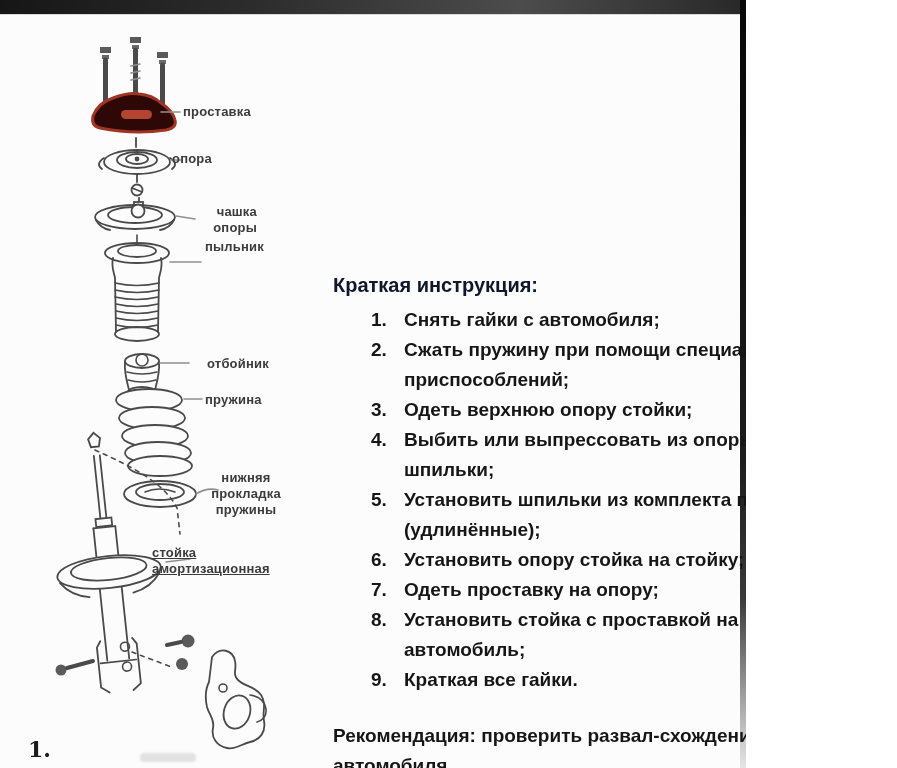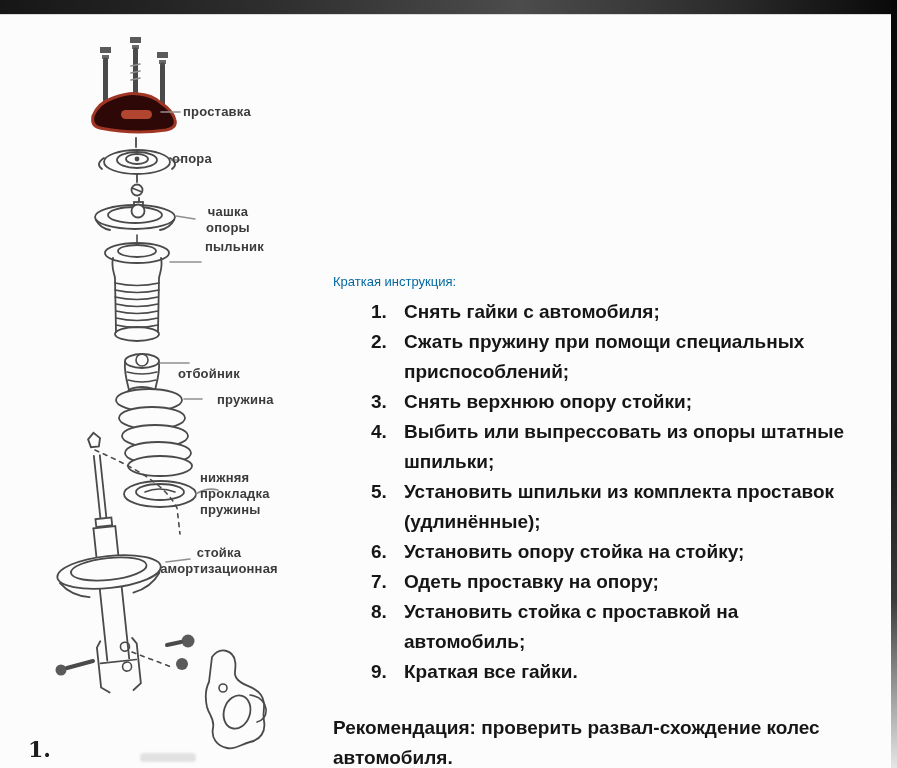--- a/index.html
+++ b/index.html
@@ -1,48 +1,48 @@
 <!DOCTYPE html>
 <html><head>
 <meta charset="utf-8">
 <style>
   html,body{margin:0;padding:0;}
   .page{
     position:relative;
-    width:897px;height:768px;
+    width:746px;height:768px;
     background:#fcfcfc;
     overflow:hidden;
     font-family:"Liberation Sans", sans-serif;
   }
   .top-bar{
     position:absolute;left:0;top:0;width:897px;height:14px;
     background:linear-gradient(90deg,#161616 0%,#2e2e2e 30%,#4c4c4c 58%,#2a2a2a 82%,#090909 100%);
     border-bottom:1px solid #d9d9d9;
   }
   .right-edge{
     position:absolute;right:0;top:0;width:6px;height:768px;
     background:linear-gradient(180deg,#070707 0%,#1d1d1d 60%,#3a3a3a 78%,#9a9a9a 90%,#e6e6e6 100%);
   }
   
   .part-label{
     position:absolute;
     font-size:13px;font-weight:700;color:#3b3b3b;
     line-height:16px;letter-spacing:.2px;
     white-space:normal;
   }
-  .lbl-cup{width:58px;text-align:center;}
-  .lbl-pad{width:92px;text-align:left;}
-  .lbl-strut{width:134px;text-align:center;}
+  .lbl-cup{width:58px;text-align:right;}
+  .lbl-pad{width:92px;text-align:center;}
+  .lbl-strut{width:134px;text-align:left;text-decoration:underline;}
   
   .instructions{
     position:absolute;left:333px;top:274px;width:560px;
     color:#141414;
   }
   .instr-title{
-    font-size:13px;font-weight:400;margin:0 0 8px 0;color:#0369a1;
+    font-size:20px;font-weight:700;margin:0 0 8px 0;color:#0f172a;
   }
   ol.steps{
     list-style:none;margin:0;padding:0 0 0 38px;width:490px;
   }
   ol.steps li{
     display:grid;grid-template-columns:24px 1fr;column-gap:9px;
     font-size:19px;font-weight:700;line-height:30px;
     color:#161616;
   }
   ol.steps li .n{text-align:left;}
@@ -205,39 +205,39 @@
         <path d="M196,494 q11,-7 22,-4"></path>
         <line x1="166" y1="562" x2="190" y2="559"></line>
       </g>
     </g>
   </svg>
 
   <div class="part-label" style="left:183px;top:104px;">проставка</div>
   <div class="part-label" style="left:172px;top:151px;">опора</div>
   <div class="part-label lbl-cup" style="left:199px;top:204px;">чашка опоры</div>
   <div class="part-label" style="left:205px;top:239px;">пыльник</div>
-  <div class="part-label" style="left:178px;top:356px;margin-top:10px;">отбойник</div>
-  <div class="part-label" style="left:205px;top:392px;margin-left:12px;">пружина</div>
+  <div class="part-label" style="left:207px;top:356px;">отбойник</div>
+  <div class="part-label" style="left:205px;top:392px;">пружина</div>
   <div class="part-label lbl-pad" style="left:200px;top:470px;">нижняя прокладка пружины</div>
   <div class="part-label lbl-strut" style="left:152px;top:545px;">стойка амортизационная</div>
 
   <div class="instructions">
     <p class="instr-title">Краткая инструкция:</p>
     <ol class="steps">
       <li>
           <span class="n">1.</span>
           <span>Снять гайки с автомобиля;</span>
         </li>
       <li>
           <span class="n">2.</span>
           <span>Сжать пружину при помощи специальных приспособлений;</span>
         </li>
       <li>
           <span class="n">3.</span>
-          <span>Снять верхнюю опору стойки;</span>
+          <span>Одеть верхнюю опору стойки;</span>
         </li>
       <li>
           <span class="n">4.</span>
           <span>Выбить или выпрессовать из опоры штатные шпильки;</span>
         </li>
       <li>
           <span class="n">5.</span>
           <span>Установить шпильки из комплекта проставок (удлинённые);</span>
         </li>
       <li>

